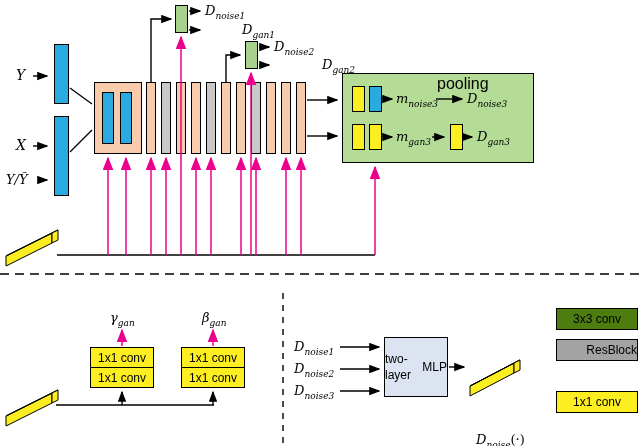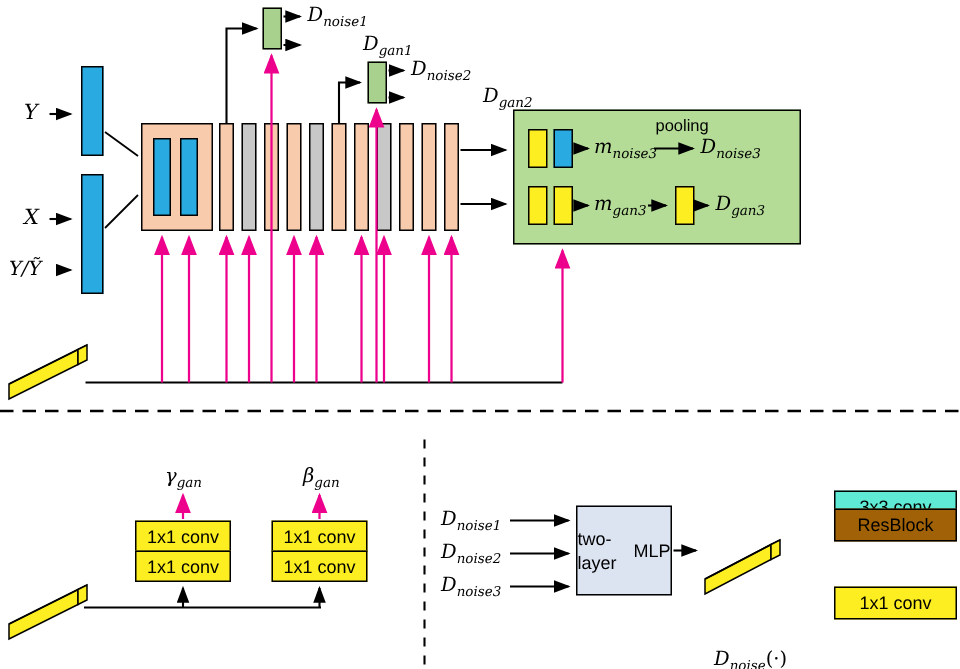--- a/index.html
+++ b/index.html
@@ -4,21 +4,21 @@
 <style>
   * { margin:0; padding:0; box-sizing:border-box; }
   html,body { background:#ffffff; font-family:"Liberation Sans", sans-serif; color:#000; }
   .canvas { position:relative; width:640px; height:446px; background:#fff; overflow:hidden; }
   .box { position:absolute; border:1px solid #000; }
   .overlay { position:absolute; left:0; top:0; width:640px; height:446px; pointer-events:none; }
   .mlabel { position:absolute; font-family:"DejaVu Serif", serif; font-style:italic; font-size:13px; white-space:nowrap; line-height:16px; }
   .mlabel sub { font-size:9px; }
   .mlabel .paren { font-style:normal; }
   .inlabel { font-size:14px; }
-  .slabel { position:absolute; font-size:11px; white-space:nowrap; line-height:14px; }
+  .slabel { position:absolute; font-size:16px; white-space:nowrap; line-height:14px; }
   .bars { position:absolute; left:146px; top:82px; display:flex; gap:5px; }
   .bar { width:10px; height:72px; border:1px solid #000; }
   .convbox { position:absolute; width:64px; height:21px; border:1px solid #000;
              display:flex; align-items:center; justify-content:center; font-size:12px; }
   .legend-item { position:absolute; left:556px; width:82px; height:22px; border:1px solid #000;
                  display:flex; align-items:center; justify-content:center; font-size:12px; }
   .mlpbox { position:absolute; left:384px; top:337px; width:64px; height:60px; border:1px solid #000;
             display:flex; flex-direction:row; align-items:center; justify-content:center;
             font-size:12px; line-height:16px; }
   .black-line { stroke:#000; stroke-width:1.4; fill:none; }
@@ -75,24 +75,24 @@
     </div>
   <div class="convbox" style="left: 181px; top: 367px; background-color: rgb(252, 238, 33);">
       <span>1x1 conv</span>
     </div>
 
   <div class="mlpbox" style="background-color: rgb(220, 228, 242);">
     <span>two-layer</span>
     <span>MLP</span>
   </div>
 
-  <div class="legend-item" style="top: 327px; background-color: #5eead4;">
+  <div class="legend-item" style="top: 308px; background-color: #4d7c0f;">
       <span>3x3 conv</span>
     </div>
-  <div class="legend-item" style="top: 339px; background-color: #a16207;">
+  <div class="legend-item" style="top: 339px; background-color: #a3a3a3; justify-content: flex-end;">
       <span>ResBlock</span>
     </div>
   <div class="legend-item" style="top: 391px; background-color: rgb(252, 238, 33);">
       <span>1x1 conv</span>
     </div>
 
   <svg class="overlay" viewBox="0 0 640 446">
     <defs>
       <marker id="ab" markerWidth="8" markerHeight="7" refX="7" refY="3" orient="auto">
         <path d="M0,0 L8,3 L0,6 Z" fill="#000"></path>

